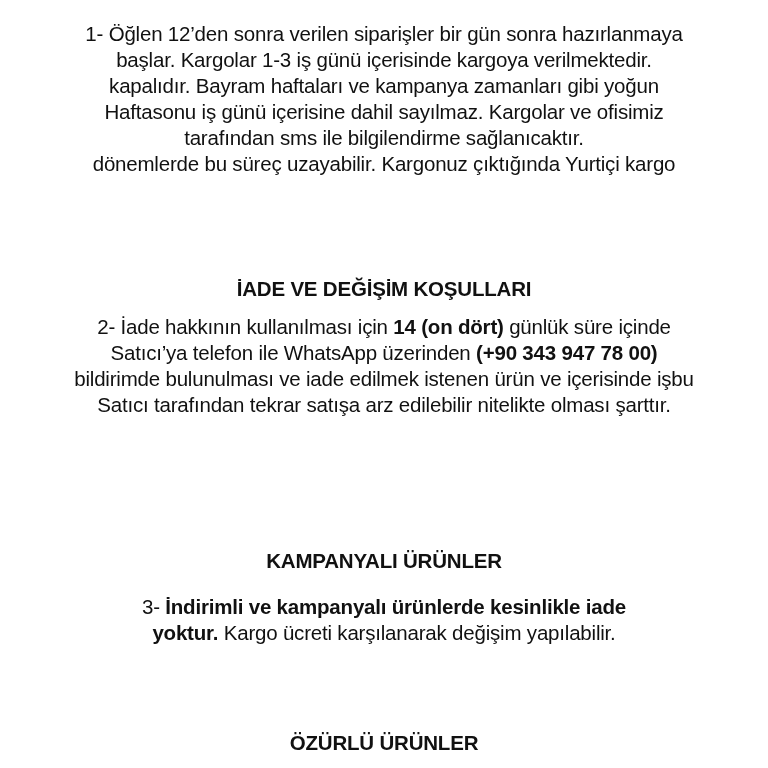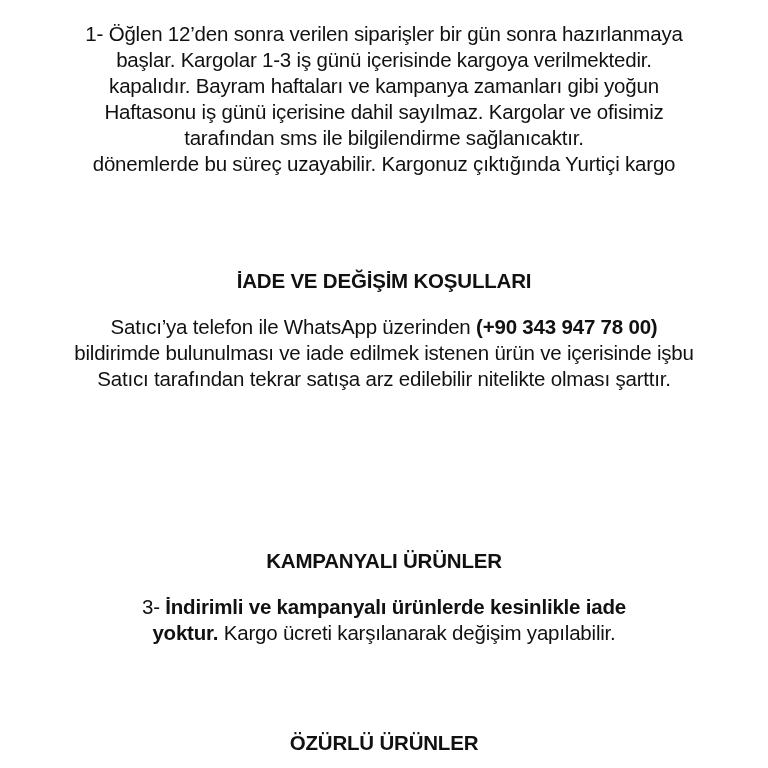--- a/index.html
+++ b/index.html
@@ -41,21 +41,21 @@
       width: 768px;
       text-align: center;
       font-size: 20.5px;
       font-weight: bold;
       line-height: 26px;
       letter-spacing: -0.2px;
       margin: 0;
     }
     .line { display: block; white-space: nowrap; }
     #p1 { top: 1px; margin-top: 20px; }
-    #h2 { top: 268px; }
+    #h2 { top: 276px; }
     #p2 { top: 314px; }
     #h3 { top: 539px; margin-top: 9px; }
     #p3 { top: 594px; }
     #h4 { top: 730px; }
   </style>
 </head>
 <body>
 
 <div class="page">
 
@@ -64,20 +64,21 @@
     <span class="line">başlar. Kargolar 1-3 iş günü içerisinde kargoya verilmektedir.</span>
     <span class="line">kapalıdır. Bayram haftaları ve kampanya zamanları gibi yoğun</span>
     <span class="line">Haftasonu iş günü içerisine dahil sayılmaz. Kargolar ve ofisimiz</span>
     <span class="line">tarafından sms ile bilgilendirme sağlanıcaktır.</span>
     <span class="line">dönemlerde bu süreç uzayabilir. Kargonuz çıktığında Yurtiçi kargo</span>
   </p>
 
   <h2 id="h2" class="heading">İADE VE DEĞİŞİM KOŞULLARI</h2>
 
   <p id="p2" class="para">
+    <span class="line"><span>2- İade hakkının kullanılması için </span><b>14 (on dört)</b><span> günlük süre içinde</span></span>
     <span class="line"><span>Satıcı’ya telefon ile WhatsApp üzerinden </span><b>(+90 343 947 78 00)</b></span>
     <span class="line">bildirimde bulunulması ve iade edilmek istenen ürün ve içerisinde işbu</span>
     <span class="line">Satıcı tarafından tekrar satışa arz edilebilir nitelikte olması şarttır.</span>
   </p>
 
   <h2 id="h3" class="heading">KAMPANYALI ÜRÜNLER</h2>
 
   <p id="p3" class="para">
     <span class="line"><span>3- </span><b>İndirimli ve kampanyalı ürünlerde kesinlikle iade</b></span>
     <span class="line"><b>yoktur.</b><span> Kargo ücreti karşılanarak değişim yapılabilir.</span></span>

